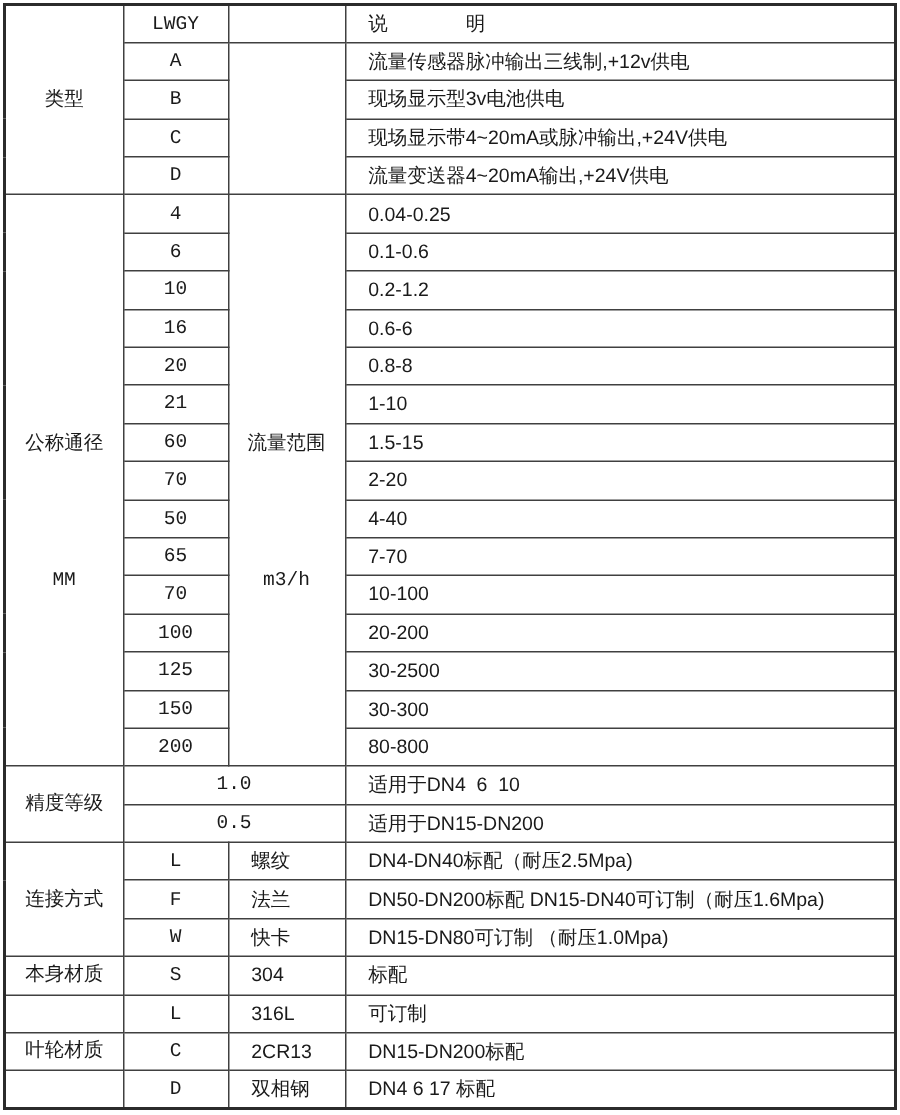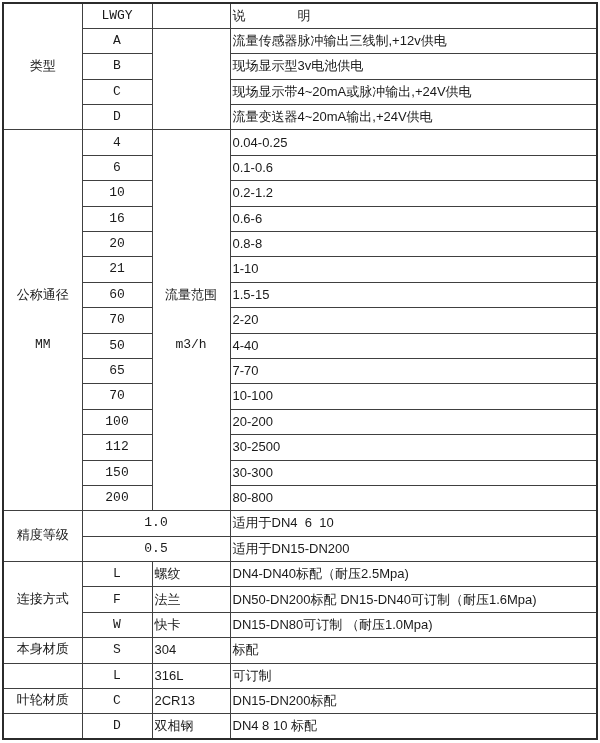--- a/index.html
+++ b/index.html
@@ -22,22 +22,22 @@
     font-size: 13px;
     color: #1a1a1a;
     padding: 0;
     vertical-align: middle;
     white-space: pre;
     overflow: hidden;
     line-height: 1.25;
   }
   tr { height: 25.4px; }
   td.center { text-align: center; font-family: Liberation Mono, monospace; }
-  td.left   { text-align: left; padding-left: 2px; }
-  .twoline div { text-align: center; }
+  td.left   { text-align: left; padding-left: 15px; }
+  .twoline div { text-align: center; margin-top: 42px; }
 </style>
 </head>
 <body>
 
 <table class="spec">
   <colgroup>
     <col style="width:79px">
     <col style="width:70px">
     <col style="width:78px">
     <col style="width:367px">
@@ -118,21 +118,21 @@
     </tr>
     <tr>
       <td class="center"><span>70</span></td>
       <td class="left"><span>10-100</span></td>
     </tr>
     <tr>
       <td class="center"><span>100</span></td>
       <td class="left"><span>20-200</span></td>
     </tr>
     <tr>
-      <td class="center"><span>112</span></td>
+      <td class="center"><span>125</span></td>
       <td class="left"><span>30-2500</span></td>
     </tr>
     <tr>
       <td class="center"><span>150</span></td>
       <td class="left"><span>30-300</span></td>
     </tr>
     <tr>
       <td class="center"><span>200</span></td>
       <td class="left"><span>80-800</span></td>
     </tr>
@@ -180,16 +180,16 @@
     <tr>
       <td class="center"><span>叶轮材质</span></td>
       <td class="center"><span>C</span></td>
       <td class="left"><span>2CR13</span></td>
       <td class="left"><span>DN15-DN200标配</span></td>
     </tr>
     <tr>
       <td></td>
       <td class="center"><span>D</span></td>
       <td class="left"><span>双相钢</span></td>
-      <td class="left"><span>DN4 8 10 标配</span></td>
+      <td class="left"><span>DN4 6 17 标配</span></td>
     </tr>
   </tbody>
 </table>
 
 </body></html>

